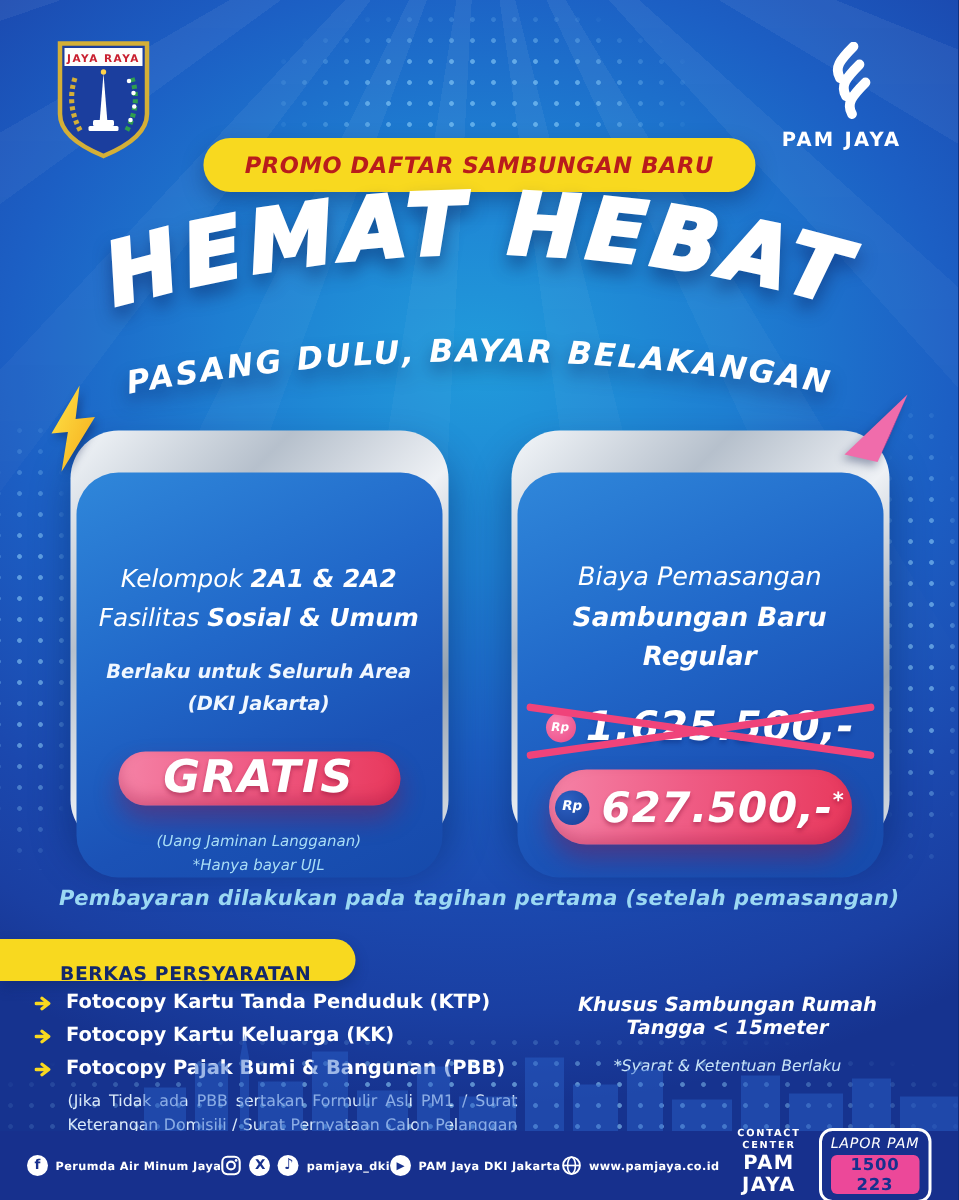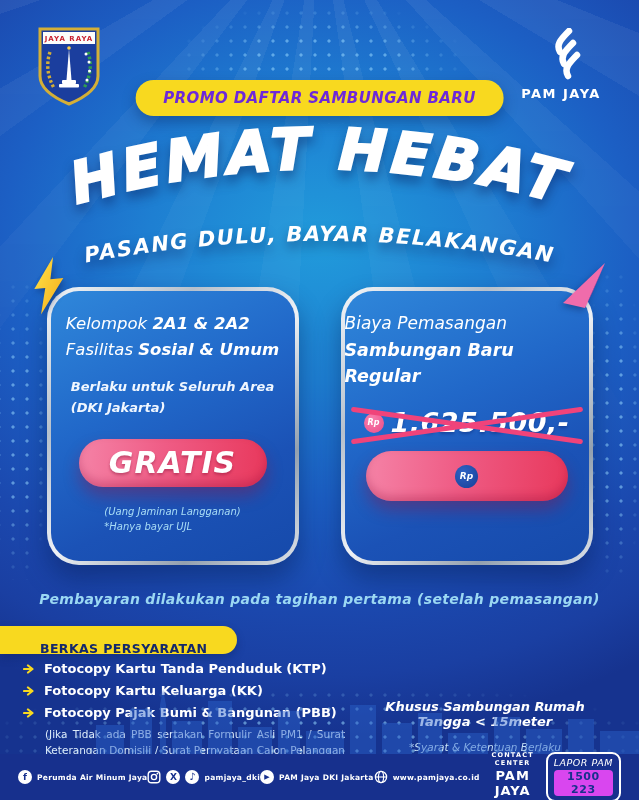--- a/index.html
+++ b/index.html
@@ -30,22 +30,22 @@
   .dots.left   { left:-8px;  top:280px; width:56px;  height:300px; }
   .dots.right  { left:586px; top:270px; width:56px;  height:310px; }
   .dots.bottom { left:0;     top:688px; width:639px; height:112px; }
 
   
   .emblem{ position:absolute; left:36px; top:26px; width:66px; height:80px; }
   .pam-logo{ position:absolute; right:26px; top:28px; width:104px; text-align:center; }
   .pam-logo .brand{ color:#fff; font-weight:800; font-size:13px; letter-spacing:1.5px; margin-top:2px; }
 
   .promo-badge{
-    position:absolute; top:80px; left:50%; transform:translateX(-50%);
-    background:#f8d91f; color:#6d28d9; border-radius:20px;
+    position:absolute; top:92px; left:50%; transform:translateX(-50%);
+    background:#f8d91f; color:#b91c1c; border-radius:20px;
     font-style:italic; font-weight:800; font-size:15px; letter-spacing:.4px;
     padding:9px 28px; white-space:nowrap;
     box-shadow:0 6px 14px rgba(6,25,80,.35);
     text-align:center;
   }
 
   
   .headline{ position:absolute; top:124px; left:0; width:639px; height:152px;
     filter:drop-shadow(0 7px 6px rgba(6,25,85,.45)); }
   .headline text{ fill:#fff; font-family:"DejaVu Sans","Liberation Sans",sans-serif; }
@@ -57,22 +57,22 @@
   .cards{ position:absolute; top:287px; left:0; width:639px;
     display:flex; justify-content:center; gap:42px; }
   .card-wrap{
     position:relative; width:252px; height:278px; border-radius:32px; padding:4px;
     background:linear-gradient(135deg,#f4f7fa 0%,#b6c0cc 28%,#eef1f5 52%,#93a0af 78%,#dfe4ea 100%);
     box-shadow:0 14px 26px rgba(4,22,75,.4);
   }
   .card{
     width:100%; height:100%; border-radius:28px; overflow:hidden;
     background:linear-gradient(155deg,#2f87da 0%,#2168c9 40%,#1b52b6 70%,#164aab 100%);
-    display:flex; flex-direction:column; align-items:center; 
-    padding-top:20px; color:#fff;
+    display:flex; flex-direction:column; align-items:center; text-align:center;
+    padding-top:58px; color:#fff;margin-top:24px;
   }
   .ct-line{ font-style:italic; font-size:16.5px; font-weight:500; line-height:1.55; color:#fff; }
   .ct-line b{ font-weight:800; }
   .rc-l1{ font-style:italic; font-size:17px; font-weight:500; line-height:1.5; }
   .rc-l2{ font-style:italic; font-size:17.5px; font-weight:800; line-height:1.5; }
   .area{ margin-top:15px; font-style:italic; font-weight:600; font-size:13px;
     line-height:1.6; color:#f0f7ff; }
   .pill{
     margin-top:20px; width:188px; height:48px; border-radius:26px;
     background:linear-gradient(95deg,#f583a7 0%,#ef5c85 45%,#e8385c 100%);
@@ -117,21 +117,21 @@
     font-weight:800; font-size:12.5px; letter-spacing:.4px; color:#13286b;
     box-shadow:0 4px 9px rgba(6,25,80,.3);
   }
   .req-list{ position:absolute; top:661px; left:23px; width:330px; }
   .req-item{ display:flex; align-items:flex-start; gap:9px; margin-bottom:7px;
     font-weight:600; font-size:13px; color:#fff; }
   .req-item .arr{ margin-top:2px; flex:0 0 auto; }
   .req-sub{ margin-left:22px; width:300px; text-align:justify;
     font-size:10.5px; line-height:1.5; color:#dcebfa; font-weight:400; }
   .req-right{ position:absolute; top:663px; left:366px; width:238px; text-align:center; }
-  .req-right .big{ font-style:italic; font-weight:800; font-size:13px; color:#fff;margin-top:36px; }
+  .req-right .big{ font-style:italic; font-weight:800; font-size:13px; color:#fff; }
   .req-right .small{ margin-top:12px; font-style:italic; font-size:10.5px; color:#c8e4f8; }
 
   .skyline{ position:absolute; bottom:45px; left:0; width:639px; height:72px; opacity:.45; }
 
   
   .footer{
     position:absolute; bottom:0; left:0; width:639px; height:46px;
     background:#17308d;
     display:flex; align-items:center; justify-content:space-between;
     padding:0 18px; color:#fff;
@@ -140,21 +140,21 @@
   .flabel{ font-size:7.5px; font-weight:700; letter-spacing:.3px; white-space:nowrap; }
   .circ{ width:14px; height:14px; border-radius:50%; background:#fff; color:#17308d;
     display:flex; align-items:center; justify-content:center; flex:0 0 auto;
     font-size:9px; font-weight:800; line-height:1; }
   .circ.note-glyph{ font-size:10px; }
   .cc{ text-align:center; border-bottom:2px solid #fff; padding-bottom:3px; }
   .cc-label{ font-size:6.5px; font-weight:700; letter-spacing:1.2px;text-align:center; }
   .cc-name{ font-size:13px; font-weight:800; letter-spacing:1px; margin-top:1px; }
   .report{ border:2px solid #fff; border-radius:9px; padding:3px 6px 4px; text-align:center; }
   .report-top{ font-size:9.5px; font-weight:400; font-style:italic; letter-spacing:.5px; }
-  .report-num{ margin-top:2px; background:#d946ef; color:#17308d; border-radius:4px;
+  .report-num{ margin-top:2px; background:#ec4899; color:#17308d; border-radius:4px;
     font-size:11px; font-weight:800; padding:0 6px; letter-spacing:.5px; }
 </style>
 </head>
 <body>
 
 <div class="poster">
   <div class="rays"></div>
   <div class="dots top"></div>
   <div class="dots left"></div>
   <div class="dots right"></div>
@@ -246,20 +246,21 @@
           <div class="rc-l2">Sambungan Baru Regular</div>
         </div>
         <div class="old-price">
           <span class="rp-circle rp-pink">Rp</span>
           <span class="num">1.625.500,-</span>
           <span class="strike s1"></span>
           <span class="strike s2"></span>
         </div>
         <div class="pill price">
           <span class="rp-circle rp-blue">Rp</span>
+          <span class="new-num"><span>627.500,-</span><sup>*</sup></span>
         </div>
       </div>
     </div>
 
   </div>
 
   <div class="payment-note">Pembayaran dilakukan pada tagihan pertama (setelah pemasangan)</div>
 
   <div class="req-banner">BERKAS PERSYARATAN</div>
 

